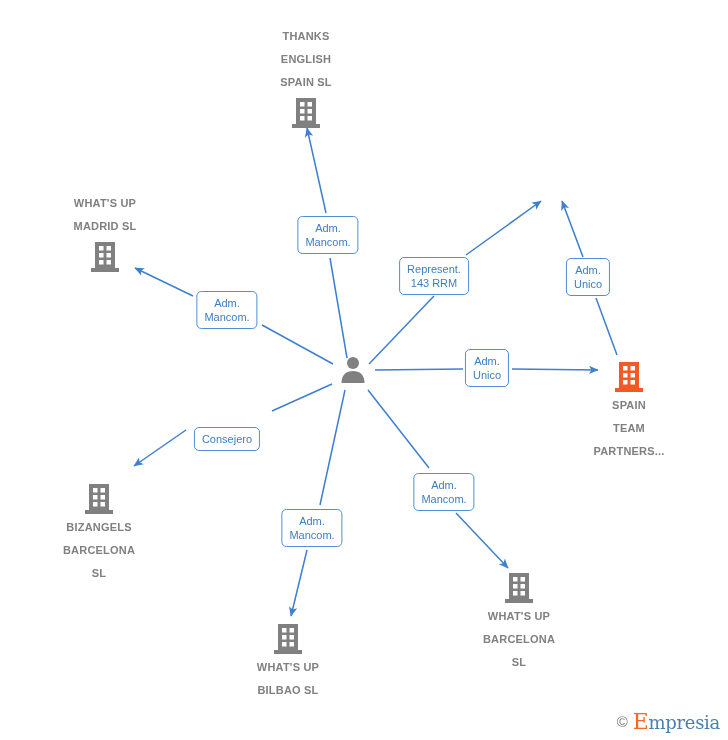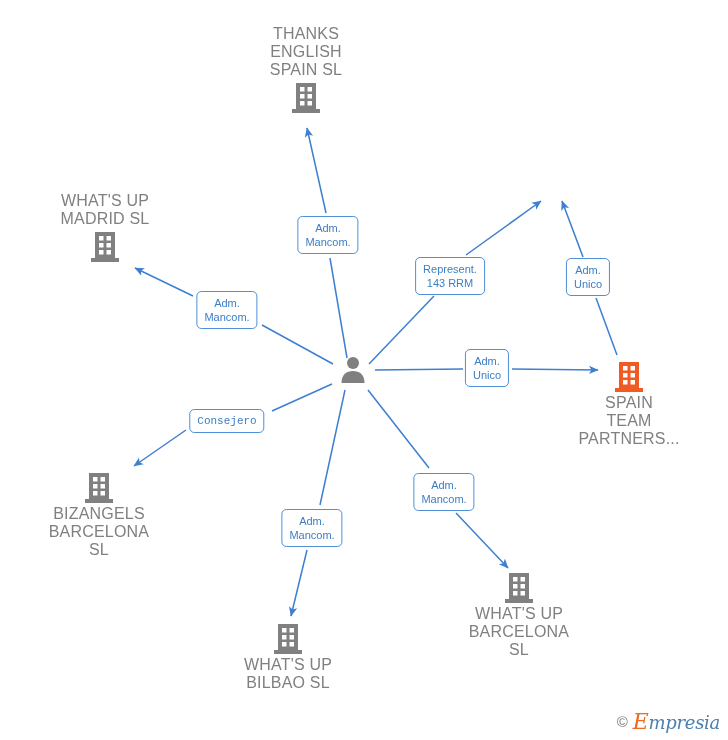--- a/index.html
+++ b/index.html
@@ -32,25 +32,26 @@
     text-align: center;
     user-select: none;
   }
   .node .glyph {
     display: block;
     line-height: 1;
   }
   .node .glyph svg { display: block; margin: 0 auto; }
   .node .caption {
     display: block;
-    font-size: 16px;
-    line-height: 18px;
+    font-size: 11px;
+    line-height: 23px;
     letter-spacing: 0.2px;
     color: #808080;
     white-space: pre-line;
+    font-weight: bold;
   }
   .node.company .caption { color: #808080; }
   .node.person .caption { color: #808080; }
   .node.highlight .caption { color: #808080; }
   .node.caption-above .caption { margin-bottom: 2px; }
 
   .edge-label {
     position: absolute;
     box-sizing: border-box;
     background: #ffffff;
@@ -72,21 +73,20 @@
     align-items: center;
     gap: 5px;
     font-size: 17px;
   }
   .watermark .copy {
     color: #7a7a7a;
     font-size: 15px;
   }
   .watermark .brand {
     font-family: "DejaVu Serif", serif;
-    font-style: italic;
     font-size: 18px;
     color: #4a7fae;
     letter-spacing: -0.3px;
   }
   .watermark .brand .cap {
     color: #ef6c22;
     font-size: 22px;
   }
 </style>
 </head>
@@ -189,21 +189,21 @@
         <rect x="17.5" y="13" width="4.5" height="4.5" fill="#ffffff"></rect>
         <rect x="10" y="20" width="4.5" height="4.5" fill="#ffffff"></rect>
         <rect x="17.5" y="20" width="4.5" height="4.5" fill="#ffffff"></rect>
       </svg>
     </span>
     <span class="caption">SPAIN
 TEAM
 PARTNERS...</span>
   </div>
 
-  <div class="node company" style="left:99px; top:471px;">
+  <div class="node company" style="left:99px; top:482px;">
     <span class="glyph">
       <svg width="32" height="34" viewBox="0 0 32 34" aria-hidden="true">
         <rect x="6" y="2" width="20" height="28" fill="#808080"></rect>
         <rect x="2" y="28" width="28" height="4" fill="#808080"></rect>
         <rect x="10" y="6" width="4.5" height="4.5" fill="#ffffff"></rect>
         <rect x="17.5" y="6" width="4.5" height="4.5" fill="#ffffff"></rect>
         <rect x="10" y="13" width="4.5" height="4.5" fill="#ffffff"></rect>
         <rect x="17.5" y="13" width="4.5" height="4.5" fill="#ffffff"></rect>
         <rect x="10" y="20" width="4.5" height="4.5" fill="#ffffff"></rect>
         <rect x="17.5" y="20" width="4.5" height="4.5" fill="#ffffff"></rect>
@@ -254,33 +254,33 @@
       <svg width="30" height="30" viewBox="0 0 30 30" aria-hidden="true">
         <circle cx="15" cy="8" r="6" fill="#808080"></circle>
         <path d="M3.5,28 C3.5,19.5 8.5,16 15,16 C21.5,16 26.5,19.5 26.5,28 Z" fill="#808080"></path>
       </svg>
     </span>
   </div>
 
   <div class="edge-label" style="left:328px; top:235px;">Adm.
 Mancom.</div>
 
-  <div class="edge-label" style="left:450px; top:276px;">Represent.
+  <div class="edge-label" style="left:434px; top:276px;">Represent.
 143 RRM</div>
 
   <div class="edge-label" style="left:588px; top:277px;">Adm.
 Unico</div>
 
   <div class="edge-label" style="left:227px; top:310px;">Adm.
 Mancom.</div>
 
   <div class="edge-label" style="left:487px; top:368px;">Adm.
 Unico</div>
 
-  <div class="edge-label" style="left:227px; top:421px;font-family:Liberation Mono, monospace;">Consejero</div>
+  <div class="edge-label" style="left:227px; top:439px;">Consejero</div>
 
   <div class="edge-label" style="left:444px; top:492px;">Adm.
 Mancom.</div>
 
   <div class="edge-label" style="left:312px; top:528px;">Adm.
 Mancom.</div>
 
   <div class="watermark">
     <span class="copy">©</span>
     <span class="brand"><span class="cap">E</span><span>mpresia</span></span>

